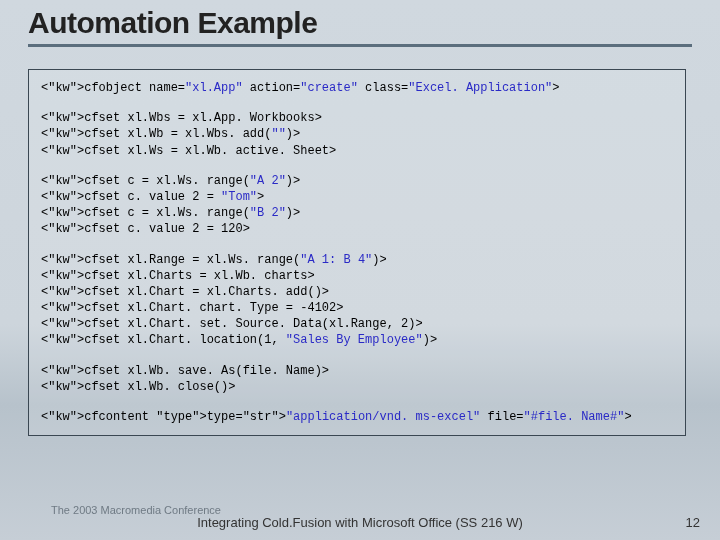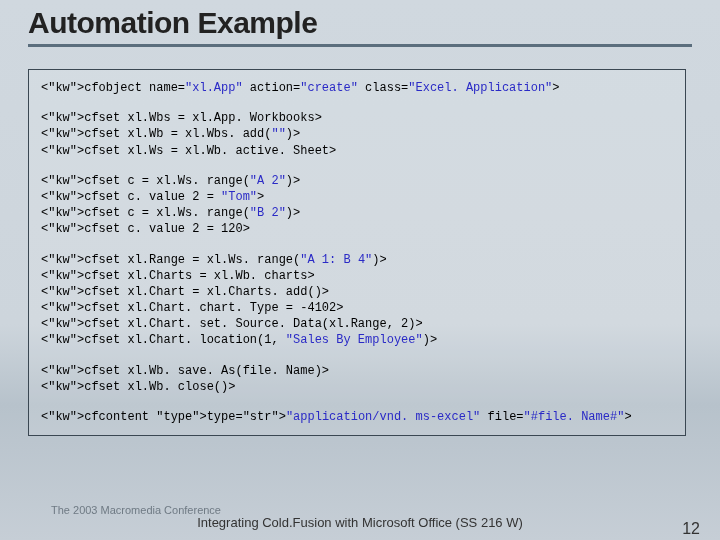--- a/index.html
+++ b/index.html
@@ -51,22 +51,22 @@
   }
   .conf {
     position: absolute;
     bottom: 24px; left: 28px;
     font-size: 11px;
     color: #6f7a84;
     margin-left: 23px;
   }
   .pagenum {
     position: absolute;
-    bottom: 2px; right: 20px;
-    font-size: 16px;
+    bottom: 10px; right: 20px;
+    font-size: 13px;
     color: #333;
   }
 </style>
 </head>
 <body>
 
 <div class="slide">
   <div class="title">Automation Example</div>
   <div class="rule"></div>
 

